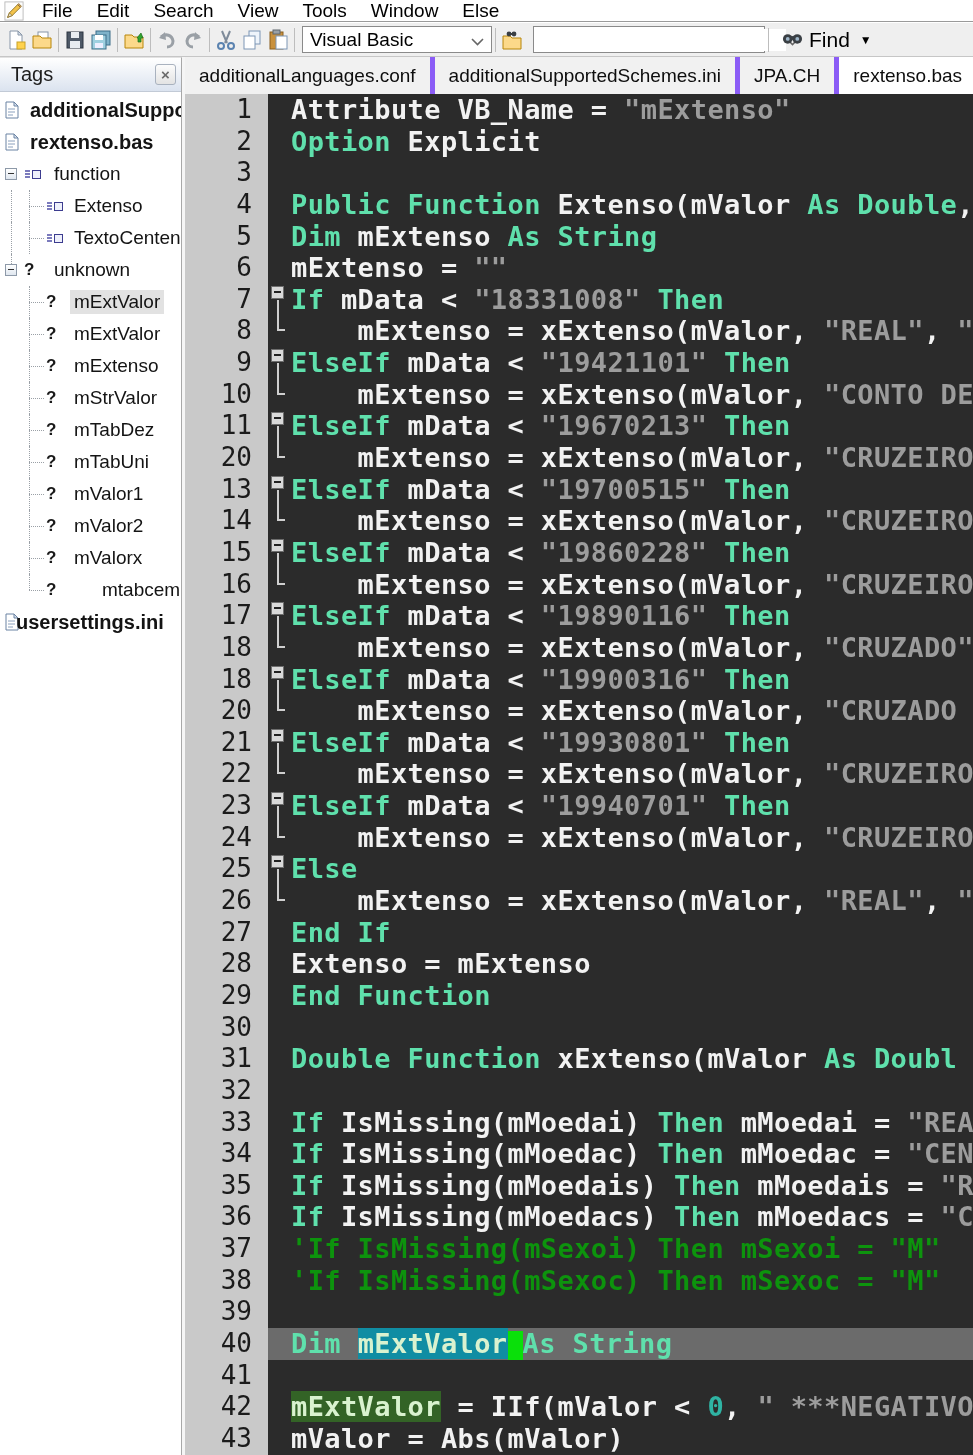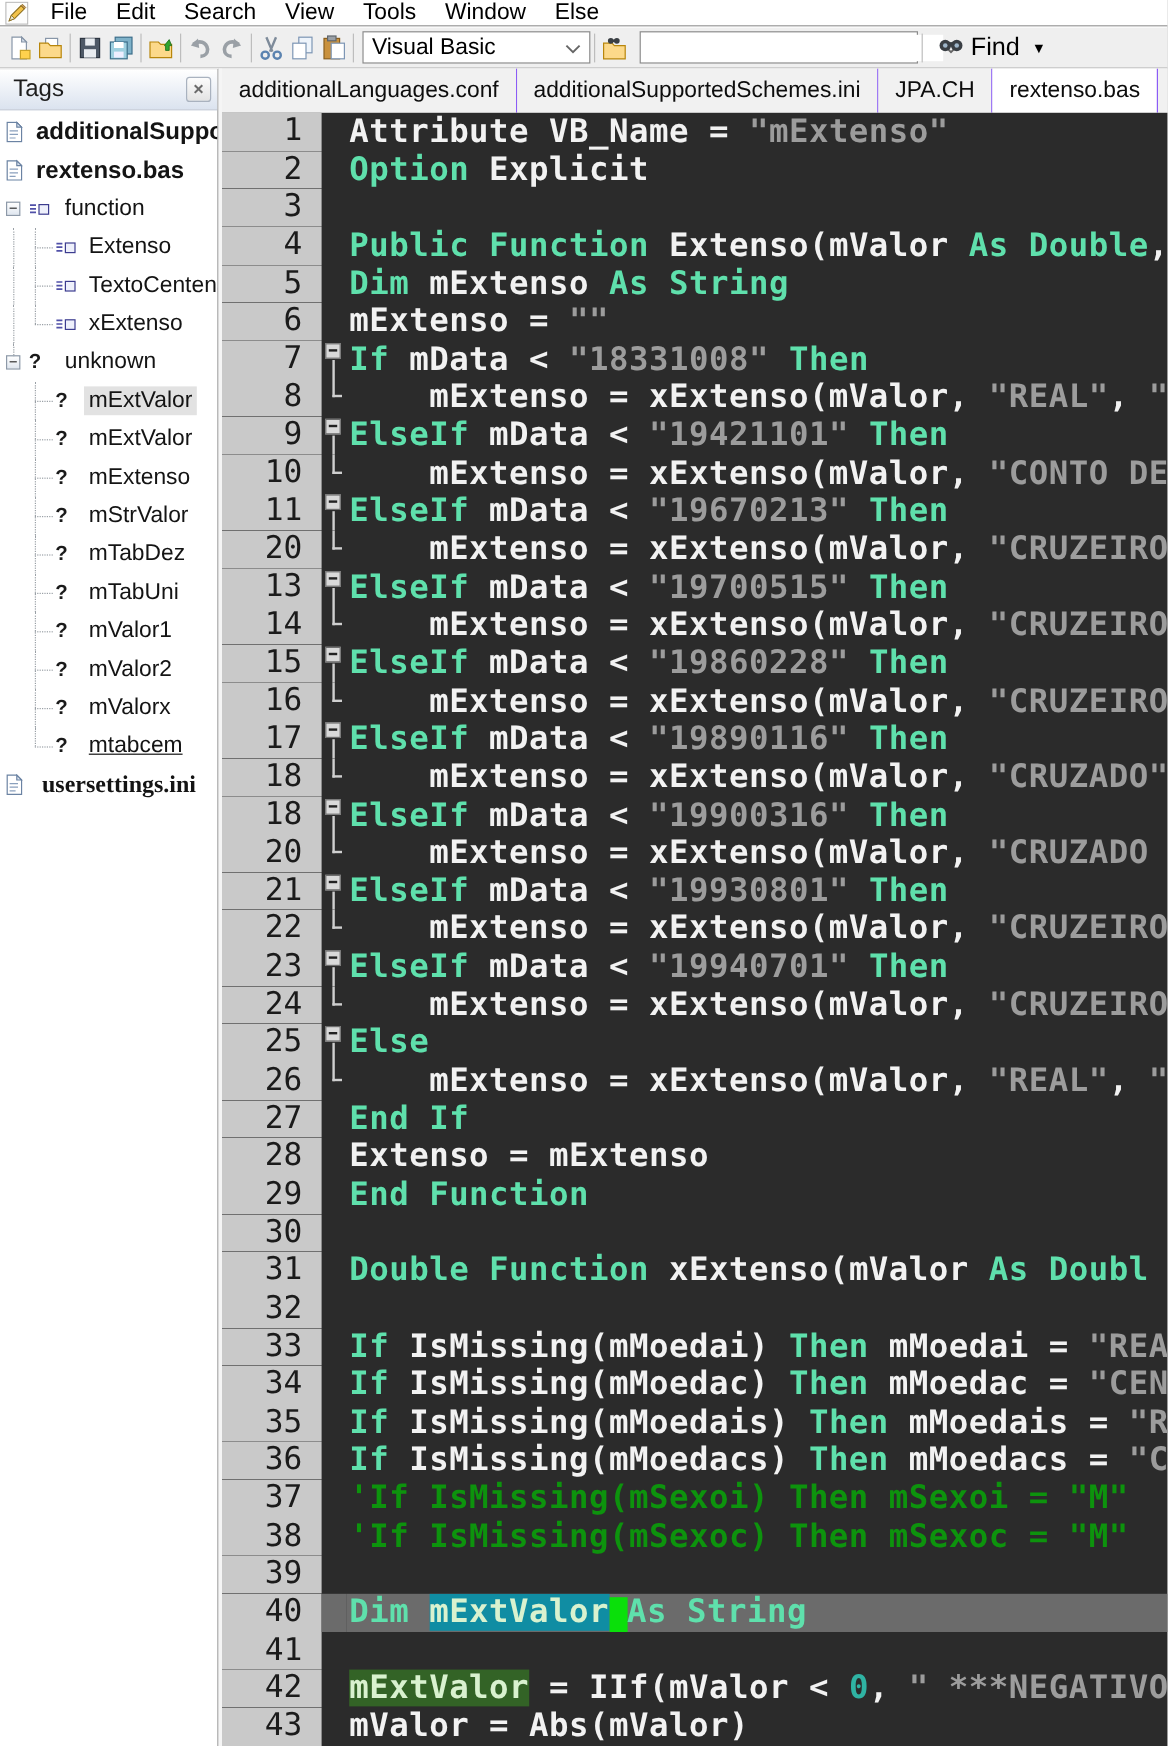--- a/index.html
+++ b/index.html
@@ -49,21 +49,21 @@
   .minusbox::after { content:""; position:absolute; left:2px; right:2px; top:4px; height:1px; background:#333; }
   .tlabel { position:relative; z-index:2; padding:1px 4px; }
   .tlabel.selected { background:#e2e2e2; }
   .gv { position:absolute; border-left:1px dotted #9aa0a6; top:0; bottom:0; }
   .gvh { position:absolute; border-left:1px dotted #9aa0a6; top:0; height:16px; }
   .gh { position:absolute; border-top:1px dotted #9aa0a6; top:16px; width:15px; }
 
   
   .tabbar { position:absolute; left:185px; top:57px; width:788px; height:37px;
             background:#e8e8e8; display:flex; overflow:hidden; }
-  .tab { border-right:1px solid #8b5cf6; display:flex; align-items:center; padding:0 14px;
+  .tab { border-right:5px solid #8b5cf6; display:flex; align-items:center; padding:0 14px;
          font-size:19px; color:#0d0d0d; background:#f1f1f1; white-space:nowrap; flex:none; }
   .tab.active { background:#ffffff; }
   .tab.last { flex:1 1 auto; overflow:hidden; border-right:0; }
 
   
   .splitter { position:absolute; left:182px; top:57px; width:3px; height:1398px; background:#f5f5f5; }
 
   
   .editor { position:absolute; left:185px; top:94px; width:788px; height:1361px;
             background:#2b2b2b; overflow:hidden;
@@ -281,32 +281,20 @@
         <i class="gh" style="left: 29px;"></i>
         <span class="ticon" style="left: 46px;">
           <svg width="18" height="16" viewBox="0 0 18 16">
             <path d="M1 5h5M1 8h5M1 11h5" stroke="#5050a8" stroke-width="1.4"></path>
             <rect x="8.5" y="4.5" width="8" height="8" fill="#eef0fb" stroke="#3c3c8f"></rect>
           </svg>
         </span>
         <span class="tlabel" style="margin-left: 70px;">TextoCentena</span>
       </div>
       <div class="trow">
-        <i class="gv" style="left: 11px;"></i>
-        <i class="gvh" style="left: 29px;"></i>
-        <i class="gh" style="left: 29px;"></i>
-        <span class="ticon" style="left: 46px;">
-          <svg width="18" height="16" viewBox="0 0 18 16">
-            <path d="M1 5h5M1 8h5M1 11h5" stroke="#5050a8" stroke-width="1.4"></path>
-            <rect x="8.5" y="4.5" width="8" height="8" fill="#eef0fb" stroke="#3c3c8f"></rect>
-          </svg>
-        </span>
-        <span class="tlabel" style="margin-left: 70px;">xExtenso</span>
-      </div>
-      <div class="trow">
         <i class="gvh" style="left: 11px;"></i>
         <span class="ticon" style="left: 5px;">
           <span class="minusbox"></span>
         </span>
         <span class="ticon" style="left: 24px;">
           <span class="qmark">?</span>
         </span>
         <span class="tlabel" style="margin-left: 50px;">unknown</span>
       </div>
       <div class="trow">
@@ -380,31 +368,31 @@
           <span class="qmark">?</span>
         </span>
         <span class="tlabel" style="margin-left: 70px;">mValorx</span>
       </div>
       <div class="trow">
         <i class="gvh" style="left: 29px;"></i>
         <i class="gh" style="left: 29px;"></i>
         <span class="ticon" style="left: 46px;">
           <span class="qmark">?</span>
         </span>
-        <span class="tlabel" style="margin-left: 70px; text-decoration: underline;">mtabcem</span>
+        <span class="tlabel" style="margin-left: 98px;">mtabcem</span>
       </div>
       <div class="trow file-row">
         <span class="ticon" style="left: 4px;">
           <svg width="15" height="18" viewBox="0 0 15 18">
             <path d="M2 1h8l4 4v12H2z" fill="#fff" stroke="#6b83a3"></path>
             <path d="M10 1l4 4h-4z" fill="#dbe4f0" stroke="#6b83a3"></path>
             <path d="M4 8h7M4 11h7M4 14h5" stroke="#8aa0bd" stroke-width="1"></path>
           </svg>
         </span>
-        <span class="tlabel" style="margin-left: 31px; font-family: Liberation Serif, serif;">usersettings.ini</span>
+        <span class="tlabel" style="margin-left: 12px;">usersettings.ini</span>
       </div>
     </div>
 </div>
 
 <div class="tabbar">
     <div class="tab">
       <span>additionalLanguages.conf</span>
     </div>
     <div class="tab">
       <span>additionalSupportedSchemes.ini</span>

